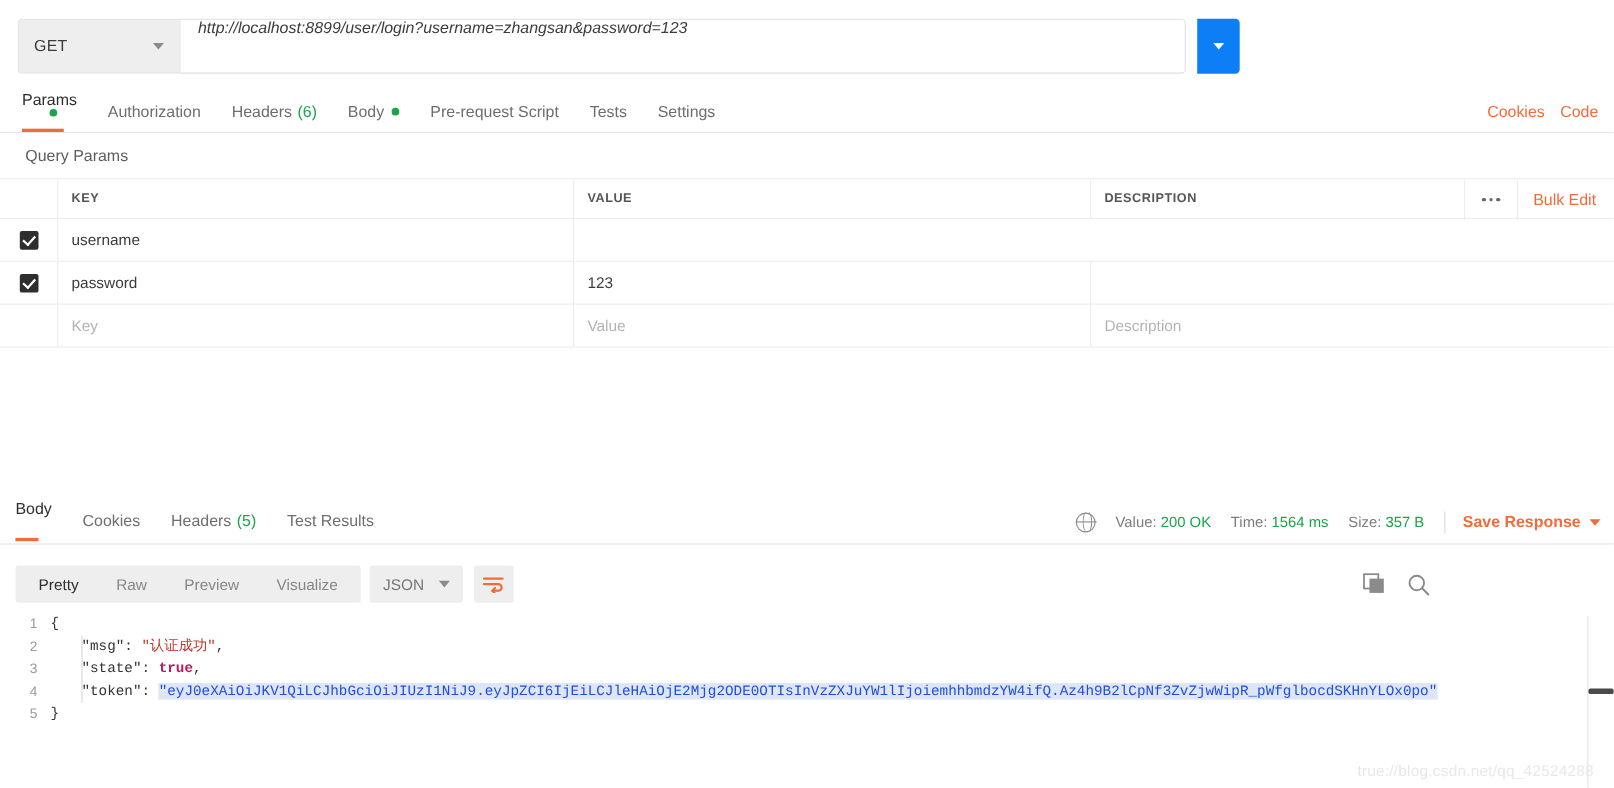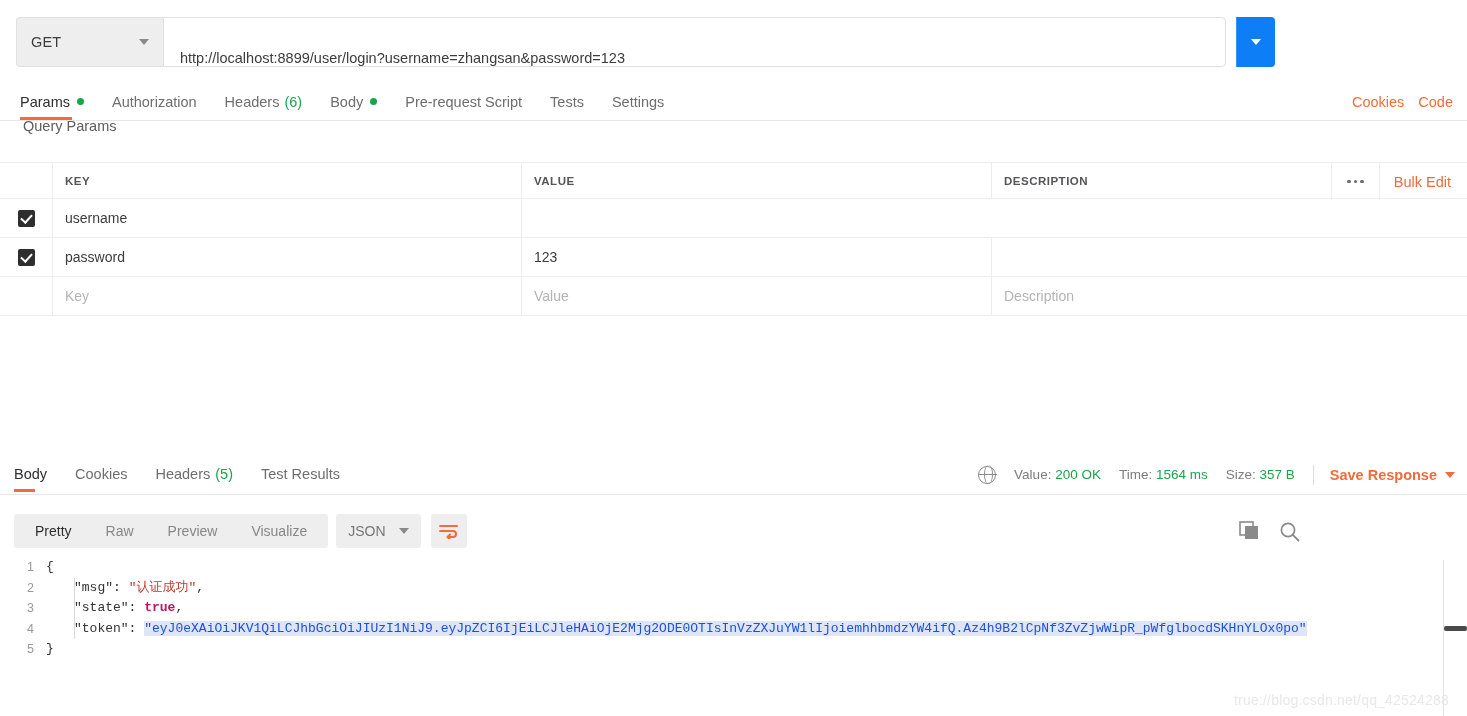--- a/index.html
+++ b/index.html
@@ -36,30 +36,31 @@
   }
   .method-select .m-label { flex: 1; letter-spacing: .2px; }
   .caret-down {
     width: 0; height: 0;
     border-left: 5px solid transparent;
     border-right: 5px solid transparent;
     border-top: 6px solid #8a8a8a;
   }
   .url-input {
     flex: 0 0 auto;
-    width: 1063px; height: 50px;
+    width: 915px; height: 50px;
     background: #ffffff;
     border: 1px solid #e0e0e0;
     border-radius: 0 4px 4px 0;
-    display: flex; align-items: flex-end;
+    display: flex; align-items: flex-start;
     padding: 0 16px;
     font-size: 14.5px;
     color: #3c3c3c;
     overflow: hidden; white-space: nowrap;
     cursor: text;
+    font-style: italic;
   }
   .send-group { display: flex; margin-left: 10px; }
   .send-btn {
     width: 86px; height: 50px;
     background: #0d7ef5;
     color: #ffffff;
     border: none;
     border-radius: 4px 0 0 4px;
     font-size: 15px; font-weight: bold;
     font-family: "Liberation Sans", sans-serif;
@@ -107,21 +108,21 @@
   .tab {
     height: 37px;
     display: flex; align-items: center;
     padding: 0 14px;
     font-size: 14.5px;
     color: #6e6e6e;
     cursor: pointer;
     position: relative;
     white-space: nowrap;
   }
-  .tab.first { padding-left: 4px; }
+  .tab.first { padding-left: 4px; flex-direction: column; }
   .tab.active { color: #2e2e2e; }
   .tab.active::after {
     content: ""; position: absolute;
     left: 4px; right: 12px; bottom: 0;
     height: 3px; background: #f26b3a;
   }
   .tab.first.active::after { left: 4px; right: 26px; }
   .dot-green {
     width: 7px; height: 7px; border-radius: 50%;
     background: #1aa54b; margin-left: 7px;
@@ -134,21 +135,21 @@
     display: flex; align-items: center;
     gap: 14px;
   }
   .link-orange {
     font-size: 14.5px; color: #f26b3a;
     cursor: pointer;
   }
 
   
   .qp-title {
-    position: absolute; left: 0; top: 105px;
+    position: absolute; left: 0; top: 121px;
     width: 1467px; height: 41px;
     display: flex; align-items: center;
     padding-left: 23px;
     font-size: 14.5px; color: #5d5d5d;
   }
   .params-table {
     position: absolute; left: 0; top: 162px;
     width: 1467px;
   }
   .pt-row {

